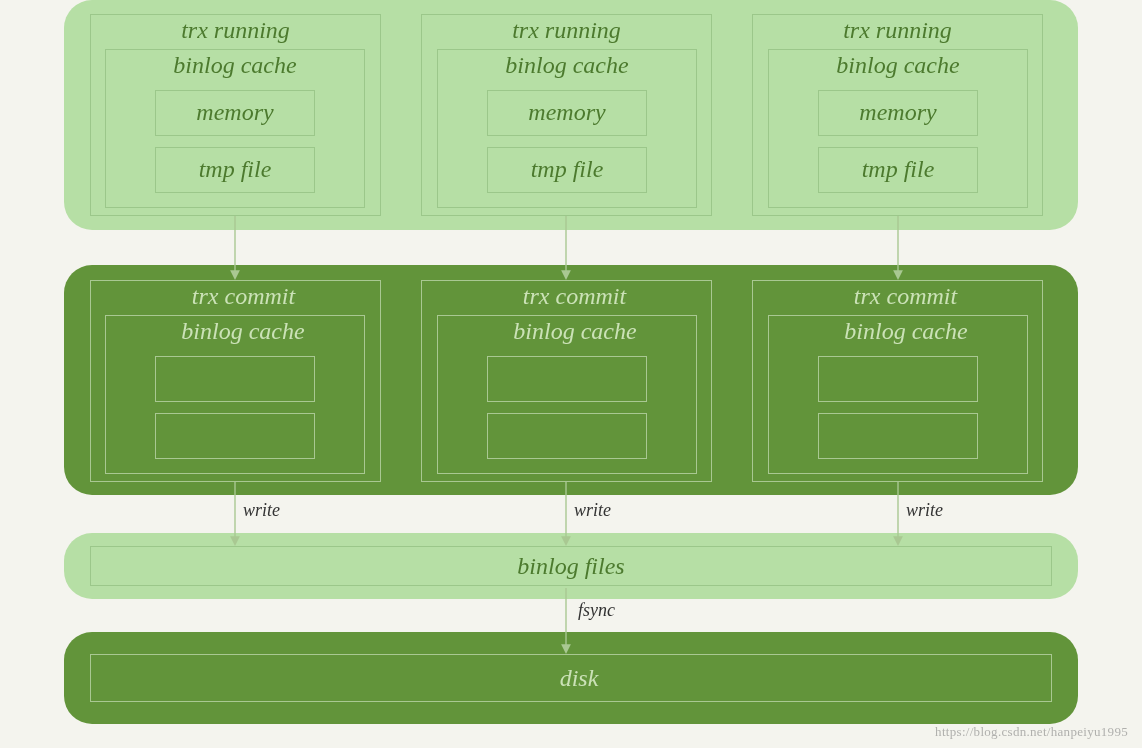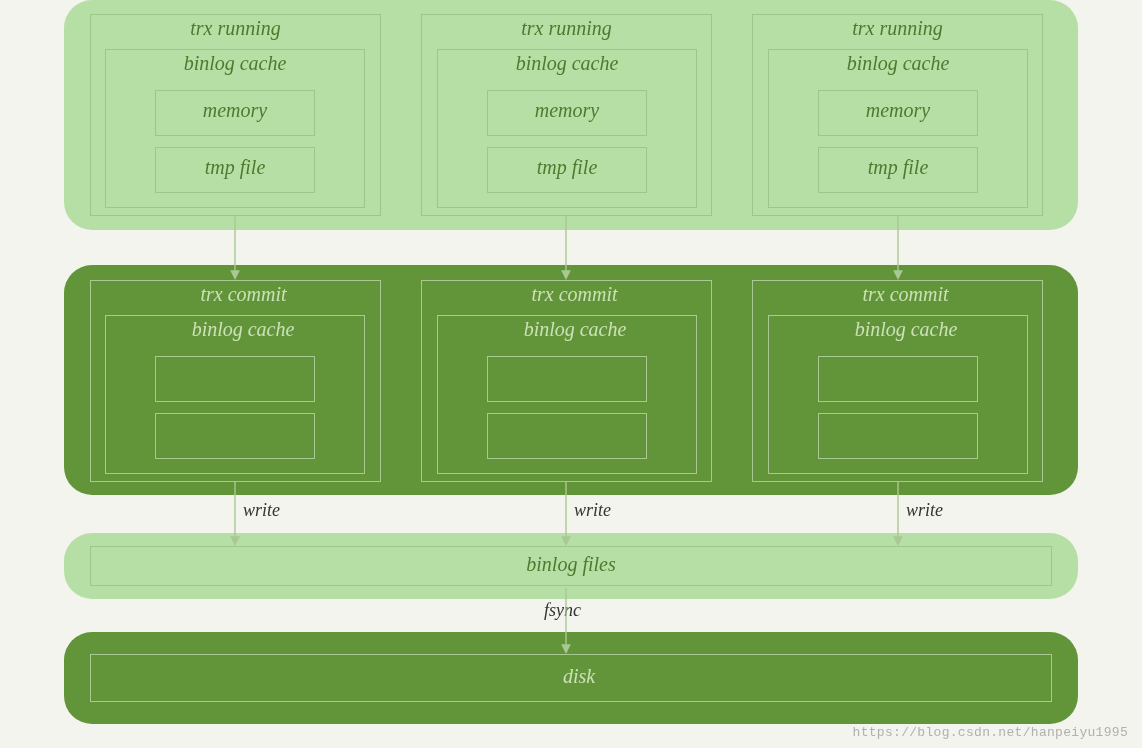--- a/index.html
+++ b/index.html
@@ -22,31 +22,31 @@
   .dark-pane {
     background: #62943a;
   }
   .box {
     position: absolute;
     border: 1px solid;
     text-align: center;
   }
   .light-box { border-color: #9bc78a; color: #4c7a2e; }
   .dark-box  { border-color: #a9c892; color: #cbe2b7; padding-left: 16px; }
-  .lbl { font-size: 20px; padding-top: 2px; }
+  .lbl { font-size: 24px; padding-top: 2px; }
   .edge-lbl {
     position: absolute;
     color: #333;
     font-size: 18px;
   }
   .watermark {
     position: absolute;
     right: 14px;
     bottom: 8px;
-    font-family: Liberation Mono, monospace;
+    font-family: Liberation Serif, serif;
     font-style: normal;
     font-size: 13px;
     color: rgba(120,120,120,0.55);
     letter-spacing: .3px;
   }
   svg.arrows { position: absolute; left:0; top:0; pointer-events:none; }
 </style>
 </head>
 <body>
 
@@ -122,21 +122,21 @@
 
 <div class="edge-lbl" style="left:243px; top:500px;">write</div>
 <div class="edge-lbl" style="left:574px; top:500px;">write</div>
 <div class="edge-lbl" style="left:906px; top:500px;">write</div>
 
 <div class="pane light-pane" style="left:64px; top:533px; width:1014px; height:66px;"></div>
 <div class="box light-box" style="left:90px; top:546px; width:962px; height:40px;">
   <div class="lbl" style="padding-top:6px;">binlog files</div>
 </div>
 
-<div class="edge-lbl" style="left:544px; top:600px;">fsync</div>
+<div class="edge-lbl" style="left:578px; top:600px;">fsync</div>
 
 <div class="pane dark-pane" style="left:64px; top:632px; width:1014px; height:92px;"></div>
 <div class="box dark-box" style="left:90px; top:654px; width:962px; height:48px;">
   <div class="lbl" style="padding-top:10px;font-family:Liberation Serif, serif;">disk</div>
 </div>
 
 <svg class="arrows" width="1142" height="748">
   <defs>
     <marker id="ah" viewBox="0 0 10 10" refX="8" refY="5" markerWidth="7" markerHeight="7" orient="auto">
       <path d="M0 0 L10 5 L0 10 Z" fill="#a9c892"></path>

